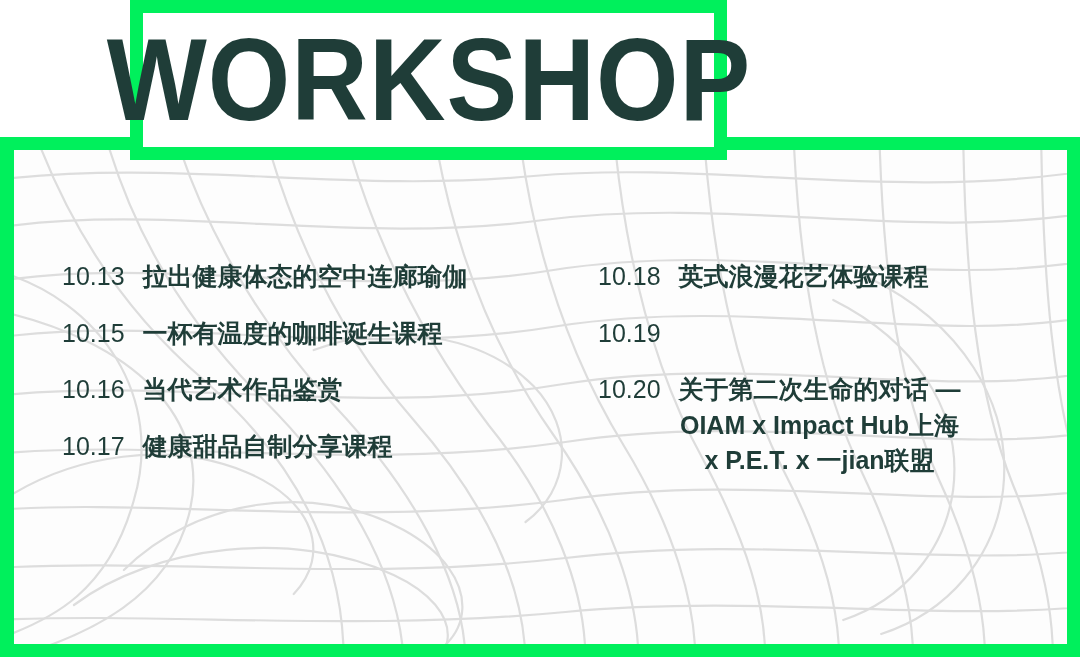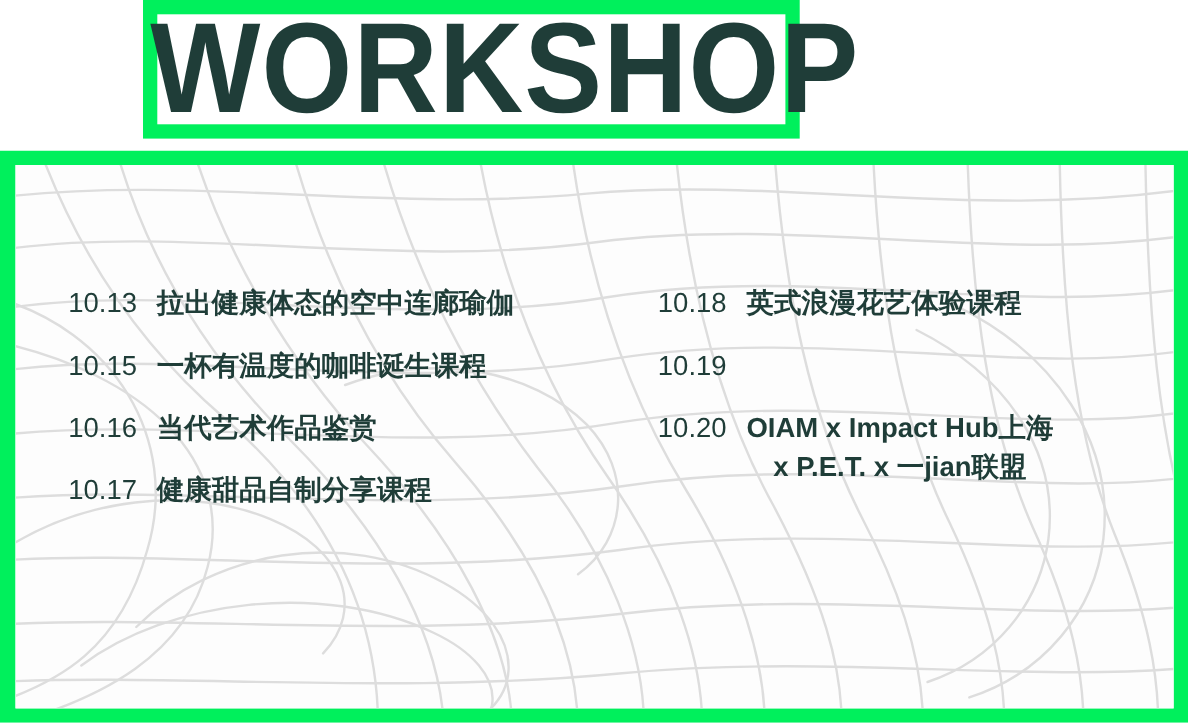--- a/index.html
+++ b/index.html
@@ -27,25 +27,25 @@
     position:absolute;inset:0;
     overflow:hidden;
     background:#fdfdfd;
   }
   .mesh{position:absolute;left:0;top:0;width:100%;height:100%;display:block;}
 
   
   .title-plate{
     position:absolute;
     left:130px;top:0px;
-    width:597px;height:126px;
+    width:597px;height:160px;
     box-sizing:border-box;
     border:13px solid var(--green,#00F05C);
     background:#ffffff;
-    display:flex;align-items:center;
+    display:flex;align-items:center;justify-content:center;
     z-index:5;
   }
   .title-text{
     font-family:"Liberation Sans Narrow","Liberation Sans","DejaVu Sans Condensed",sans-serif;
     font-weight:700;
     font-size:104px;
     line-height:1;
     letter-spacing:1px;
     color:#1F3D38;
     transform:scaleX(1.02) scaleY(1.12);
@@ -191,20 +191,21 @@
         </span>
       </div>
 
       <div class="entry">
         <span class="entry-date">10.19</span>
       </div>
 
       <div class="entry">
         <span class="entry-date">10.20</span>
         <span class="entry-titles">
+          <span class="entry-line">关于第二次生命的对话 —</span>
           <span class="entry-line">OIAM x Impact Hub上海</span>
           <span class="entry-line">x P.E.T. x 一jian联盟</span>
         </span>
       </div>
     </div>
 
   </div>
 
   <div class="title-plate">
     <span class="title-text">WORKSHOP</span>

